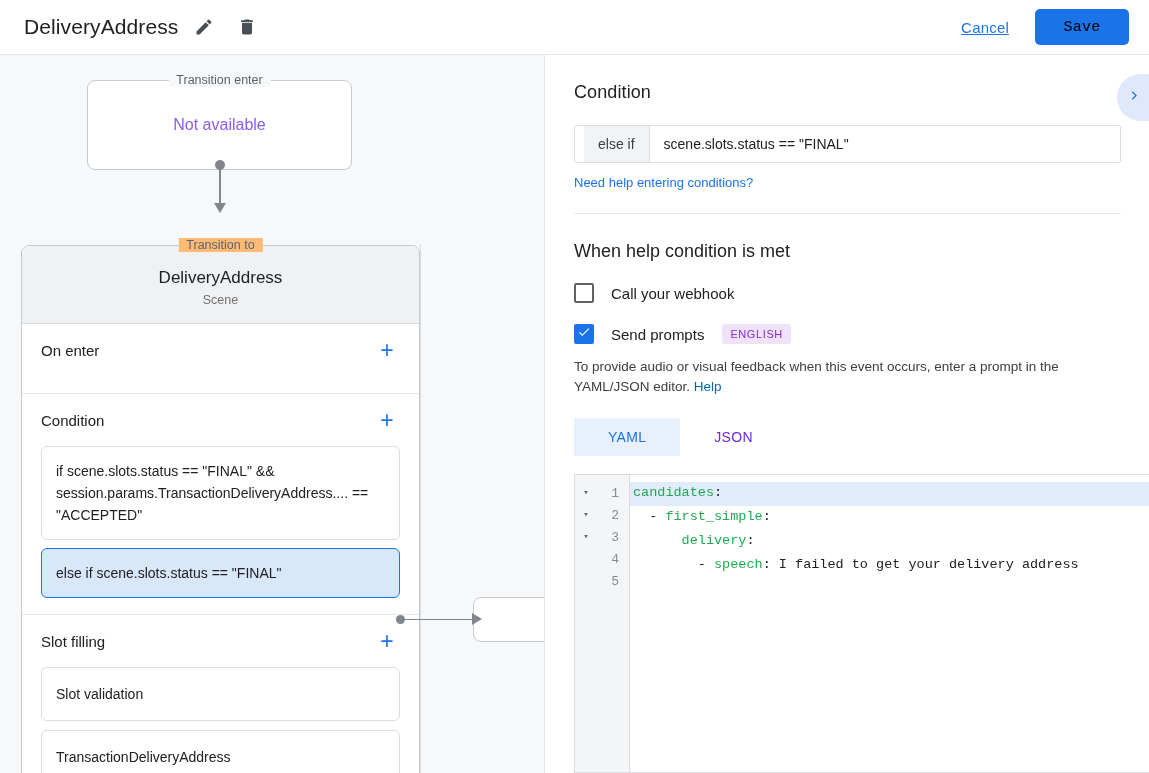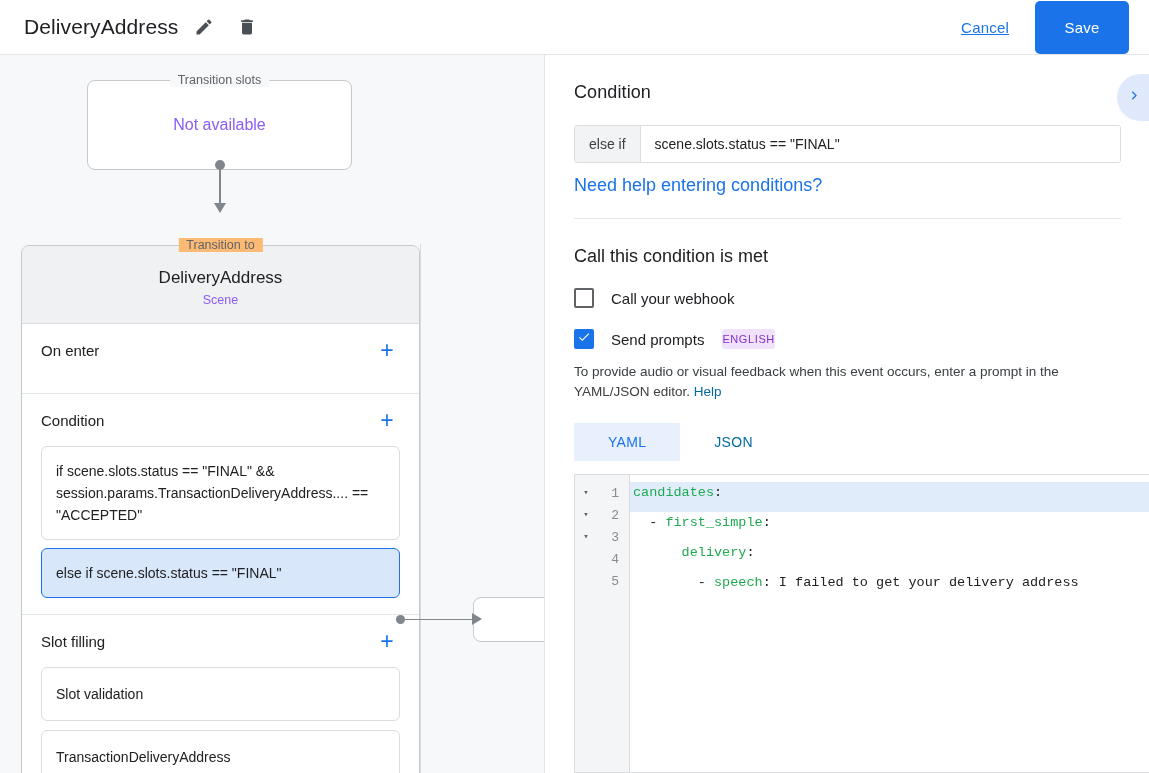--- a/index.html
+++ b/index.html
@@ -29,24 +29,24 @@
     border-radius: 50%; cursor: pointer; background: transparent; border: 0;
   }
   .icon-btn svg { display: block; }
   .topbar-spacer { flex: 1 1 auto; }
   .cancel-btn {
     font-size: 15px; color: #1a73e8; font-weight: 500;
     background: none; border: 0; cursor: pointer; padding: 8px 14px;
     letter-spacing: .2px; border-radius: 4px; white-space: nowrap; text-decoration: underline;
   }
   .save-btn {
-    margin-left: 12px; background: #1a73e8; color: #ffffff; border: 0;
+    margin-left: 12px; background: #1a73e8; color: #000000; border: 0;
     border-radius: 5px; font-size: 15px; font-weight: 500; letter-spacing: .2px;
-    padding: 0 26px; height: 53px; cursor: pointer; min-width: 94px;
-    font-family: Liberation Sans, sans-serif;
+    padding: 0 26px; height: 36px; cursor: pointer; min-width: 94px;
+    font-family: Liberation Mono, monospace;
   }
 
   
   .left-pane {
     position: absolute; left: 0; top: 55px; width: 545px; height: 718px;
     background: #f6f8f9; border-right: 1px solid #e4e6e8; overflow: hidden;
   }
   .right-pane {
     position: absolute; left: 546px; top: 55px; width: 603px; height: 718px;
     background: #fff; overflow: hidden;
@@ -98,21 +98,21 @@
     position: absolute; top: -8px; left: 50%; transform: translateX(-50%);
     background: #fdba74; padding: 0 8px; font-size: 12.5px; color: #5f6368;
     white-space: nowrap; z-index: 3;
   }
   .scene-head {
     background: #eff1f2; border-radius: 7px 7px 0 0;
     padding: 22px 0 16px; text-align: center;
     border-bottom: 1px solid #dadce0;
   }
   .scene-head .name { font-size: 17px; color: #202124; }
-  .scene-head .sub { font-size: 12.5px; color: #8b5cf6; margin-top: 5px; }
+  .scene-head .sub { font-size: 12.5px; color: #737373; margin-top: 5px; }
 
   .section { border-bottom: 1px solid #e4e6e8; padding: 0 19px 16px; }
   .section:last-child { border-bottom: 0; }
   .section-head {
     display: flex; align-items: center; justify-content: space-between;
     height: 52px;
   }
   .section-title { font-size: 15px; color: #202124; }
   .plus-btn {
     width: 26px; height: 26px; display: flex; align-items: center;
@@ -164,34 +164,34 @@
     background: #dfe9fb; display: flex; align-items: center;
     justify-content: center; cursor: pointer; z-index: 6;
   }
   .rp-section { padding: 0 28px; }
   .rp-title {
     font-size: 18px; color: #202124; padding-top: 27px; letter-spacing: .1px;
   }
   .cond-row {
     display: flex; margin-top: 22px;
     border: 1px solid #dadce0; border-radius: 3px; overflow: hidden;
-    height: 38px; background: #fff;
+    height: 38px; background: #fff; padding-left: 9px;
   }
   .cond-prefix {
     background: #f1f3f4; border-right: 1px solid #dadce0;
     display: flex; align-items: center; padding: 0 14px;
     font-size: 14px; color: #3c4043; white-space: nowrap;
   }
   .cond-input {
     flex: 1 1 auto; border: 0; outline: none; background: #fff;
     font-size: 14px; color: #202124; padding: 0 14px;
     font-family: "Liberation Sans", sans-serif;
   }
   .help-link {
-    display: inline-block; margin-top: 12px; font-size: 18px;
+    display: inline-block; margin-top: 12px; font-size: 13px;
     color: #1a73e8; cursor: pointer; text-decoration: none;
   }
   .rp-divider {
     margin-top: 22px; height: 1px; background: #e4e6e8; width: 100%;
   }
 
   .met-title { font-size: 18px; color: #202124; padding-top: 27px; }
   .check-row { display: flex; align-items: center; margin-top: 21px; }
   .cbox {
     width: 20px; height: 20px; border: 2px solid #5f6368; border-radius: 2px;
@@ -199,32 +199,32 @@
   }
   .cbox.checked {
     background: #1a73e8; border-color: #1a73e8;
     display: flex; align-items: center; justify-content: center;
   }
   .check-label {
     margin-left: 17px; font-size: 15px; color: #202124; font-weight: 500;
   }
   .badge {
     margin-left: 18px; background: #f1e2fb; color: #8430ce;
-    font-size: 11px; letter-spacing: .6px; padding: 4px 0;
+    font-size: 11px; letter-spacing: .6px; padding: 4px 8px;
     border-radius: 3px; font-weight: 500;
   }
   .hint {
     margin-top: 13px; font-size: 13.5px; color: #3c4043; line-height: 20px;
     max-width: 552px;
   }
   .hint a { color: #0369a1; text-decoration: none; cursor: pointer; }
 
   .tabs { display: flex; margin-top: 21px; }
   .tab {
-    padding: 11px 34px; font-size: 14px; color: #0369a1; cursor: pointer;
+    padding: 11px 34px; font-size: 14px; color: #6d28d9; cursor: pointer;
     font-family: "Liberation Sans", sans-serif; border: 0; background: none;
     letter-spacing: .3px;
   }
   .tab.active { background: #e8f0fe; color: #1a73e8; text-align: center; }
 
   .editor {
     position: absolute; left: 28px; top: 419px; width: 575px; height: 299px;
     border: 1px solid #dadce0; border-right: 0; background: #fff;
     display: flex; overflow: hidden;
   }
@@ -238,21 +238,21 @@
   }
   .fold {
     width: 22px; text-align: center; font-size: 9px; color: #5f6368;
     line-height: 1; cursor: pointer;
   }
   .gnum { width: 26px; text-align: right; padding-right: 4px; }
   .code {
     flex: 1 1 auto; padding-top: 7px; overflow: hidden; position: relative;
   }
   .code-row {
-    height: 30px; line-height: 22px; white-space: pre;
+    height: 24px; line-height: 22px; white-space: pre;
     font-family: "Liberation Mono", monospace; font-size: 13.5px;
     color: #202124; padding-left: 3px;
   }
   .code-row.hl { background: #e1ecfa; }
   .tok-green { color: #1faa52; }
   .tok-punc { color: #202124; }
 </style>
 </head>
 <body>
 
@@ -279,21 +279,21 @@
 
     <div class="topbar-spacer"></div>
 
     <button class="cancel-btn">Cancel</button>
     <button class="save-btn">Save</button>
   </div>
 
   <div class="left-pane">
 
     <div class="fieldset from-box">
-      <div class="legend">Transition slots</div>
+      <div class="legend">Transition enter</div>
       <div class="from-text">Not available</div>
     </div>
 
     <div class="conn-dot"></div>
     <div class="conn-line"></div>
     <div class="conn-arrow"></div>
 
     <div class="vrule"></div>
 
     <div class="next-node"></div>
@@ -352,21 +352,21 @@
       <div class="cond-row">
         <div class="cond-prefix">else if</div>
         <input class="cond-input" type="text" value="scene.slots.status == &quot;FINAL&quot;" style="">
       </div>
 
       <a class="help-link">Need help entering conditions?</a>
       <div class="rp-divider"></div>
     </div>
 
     <div class="rp-section">
-      <div class="met-title">Call this condition is met</div>
+      <div class="met-title">When help condition is met</div>
 
       <div class="check-row">
         <div class="cbox"></div>
         <span class="check-label">Call your webhook</span>
       </div>
 
       <div class="check-row">
         <div class="cbox checked">
           <span>
             <svg width="14" height="14" viewBox="0 0 24 24">

